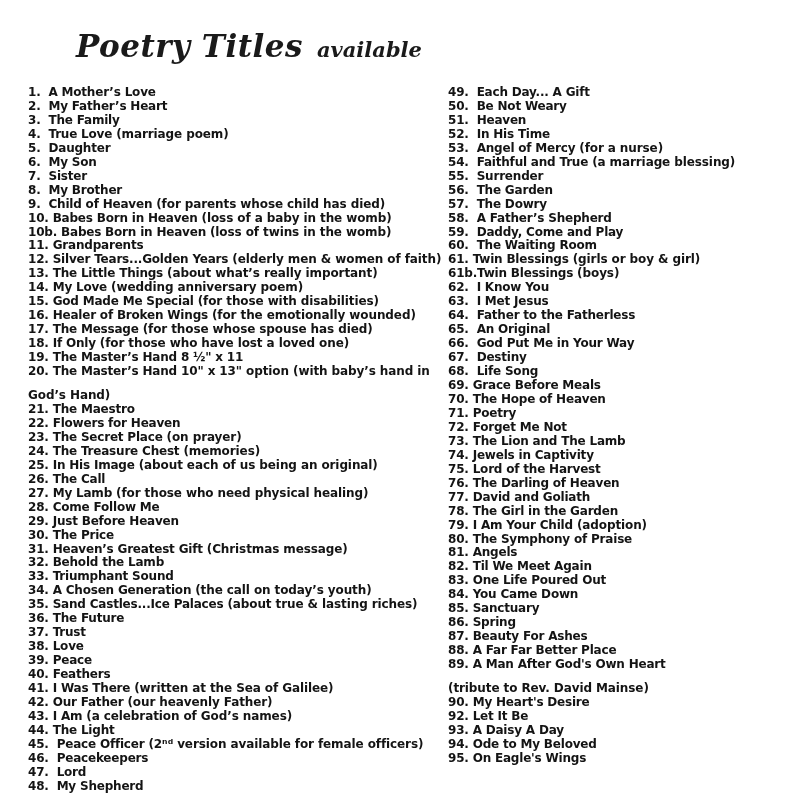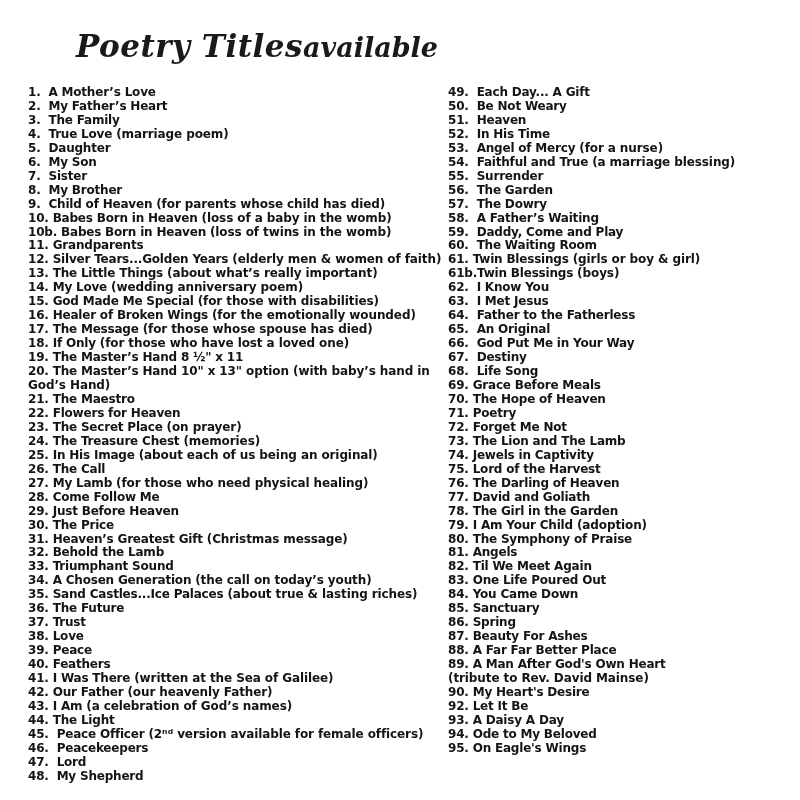--- a/index.html
+++ b/index.html
@@ -13,38 +13,38 @@
   .page { position: relative; width: 800px; height: 800px; background: #fff; }
 
   .page-title {
     position: absolute; left: 76px; top: 28px; margin: 0;
     font-family: "DejaVu Serif", serif;
     font-style: italic; font-weight: bold;
     font-size: 31px; color: #1a1a1a;
     letter-spacing: 0.5px; white-space: nowrap;
   }
   .page-title .suffix {
-    font-size: 27px; font-weight: bold; font-style: italic;
-    margin-left: 0; letter-spacing: 0px;
+    font-size: 21px; font-weight: bold; font-style: italic;
+    margin-left: 14px; letter-spacing: 0px;
   }
 
   .col { position: absolute; top: 86px; }
   .col-left  { left: 28px;  width: 424px; }
   .col-right { left: 448px; width: 348px; }
 
   .item {
     font-size: 12px; line-height: 13.95px;
     font-weight: bold; letter-spacing: -0.2px;
     color: #141414;
   }
   .item .num { white-space: pre; }
   .item .note, .item .cont {
     font-size: 12px; font-weight: bold; letter-spacing: -0.1px;
   }
-  .item .cont { display: block; }
+  .item .cont { display: block; margin-top: 10px; }
 </style>
 </head>
 <body>
 
 <div class="page">
   <h1 class="page-title"><span>Poetry Titles</span><span class="suffix">available</span>
   </h1>
 
   <div class="col col-left" id="col-left">
       <div class="item"><span class="num">1.&nbsp;&nbsp;</span><span class="t">A Mother’s Love</span></div>
@@ -100,21 +100,21 @@
   <div class="col col-right" id="col-right">
       <div class="item"><span class="num">49.&nbsp;&nbsp;</span><span class="t">Each Day... A Gift</span></div>
       <div class="item"><span class="num">50.&nbsp;&nbsp;</span><span class="t">Be Not Weary</span></div>
       <div class="item"><span class="num">51.&nbsp;&nbsp;</span><span class="t">Heaven</span></div>
       <div class="item"><span class="num">52.&nbsp;&nbsp;</span><span class="t">In His Time</span></div>
       <div class="item"><span class="num">53.&nbsp;&nbsp;</span><span class="t">Angel of Mercy</span> <span class="note">(for a nurse)</span></div>
       <div class="item"><span class="num">54.&nbsp;&nbsp;</span><span class="t">Faithful and True</span> <span class="note">(a marriage blessing)</span></div>
       <div class="item"><span class="num">55.&nbsp;&nbsp;</span><span class="t">Surrender</span></div>
       <div class="item"><span class="num">56.&nbsp;&nbsp;</span><span class="t">The Garden</span></div>
       <div class="item"><span class="num">57.&nbsp;&nbsp;</span><span class="t">The Dowry</span></div>
-      <div class="item"><span class="num">58.&nbsp;&nbsp;</span><span class="t">A Father’s Waiting</span></div>
+      <div class="item"><span class="num">58.&nbsp;&nbsp;</span><span class="t">A Father’s Shepherd</span></div>
       <div class="item"><span class="num">59.&nbsp;&nbsp;</span><span class="t">Daddy, Come and Play</span></div>
       <div class="item"><span class="num">60.&nbsp;&nbsp;</span><span class="t">The Waiting Room</span></div>
       <div class="item"><span class="num">61.&nbsp;</span><span class="t">Twin Blessings</span> <span class="note">(girls or boy &amp; girl)</span></div>
       <div class="item"><span class="num">61b.</span><span class="t">Twin Blessings</span> <span class="note">(boys)</span></div>
       <div class="item"><span class="num">62.&nbsp;&nbsp;</span><span class="t">I Know You</span></div>
       <div class="item"><span class="num">63.&nbsp;&nbsp;</span><span class="t">I Met Jesus</span></div>
       <div class="item"><span class="num">64.&nbsp;&nbsp;</span><span class="t">Father to the Fatherless</span></div>
       <div class="item"><span class="num">65.&nbsp;&nbsp;</span><span class="t">An Original</span></div>
       <div class="item"><span class="num">66.&nbsp;&nbsp;</span><span class="t">God Put Me in Your Way</span></div>
       <div class="item"><span class="num">67.&nbsp;&nbsp;</span><span class="t">Destiny</span></div>

